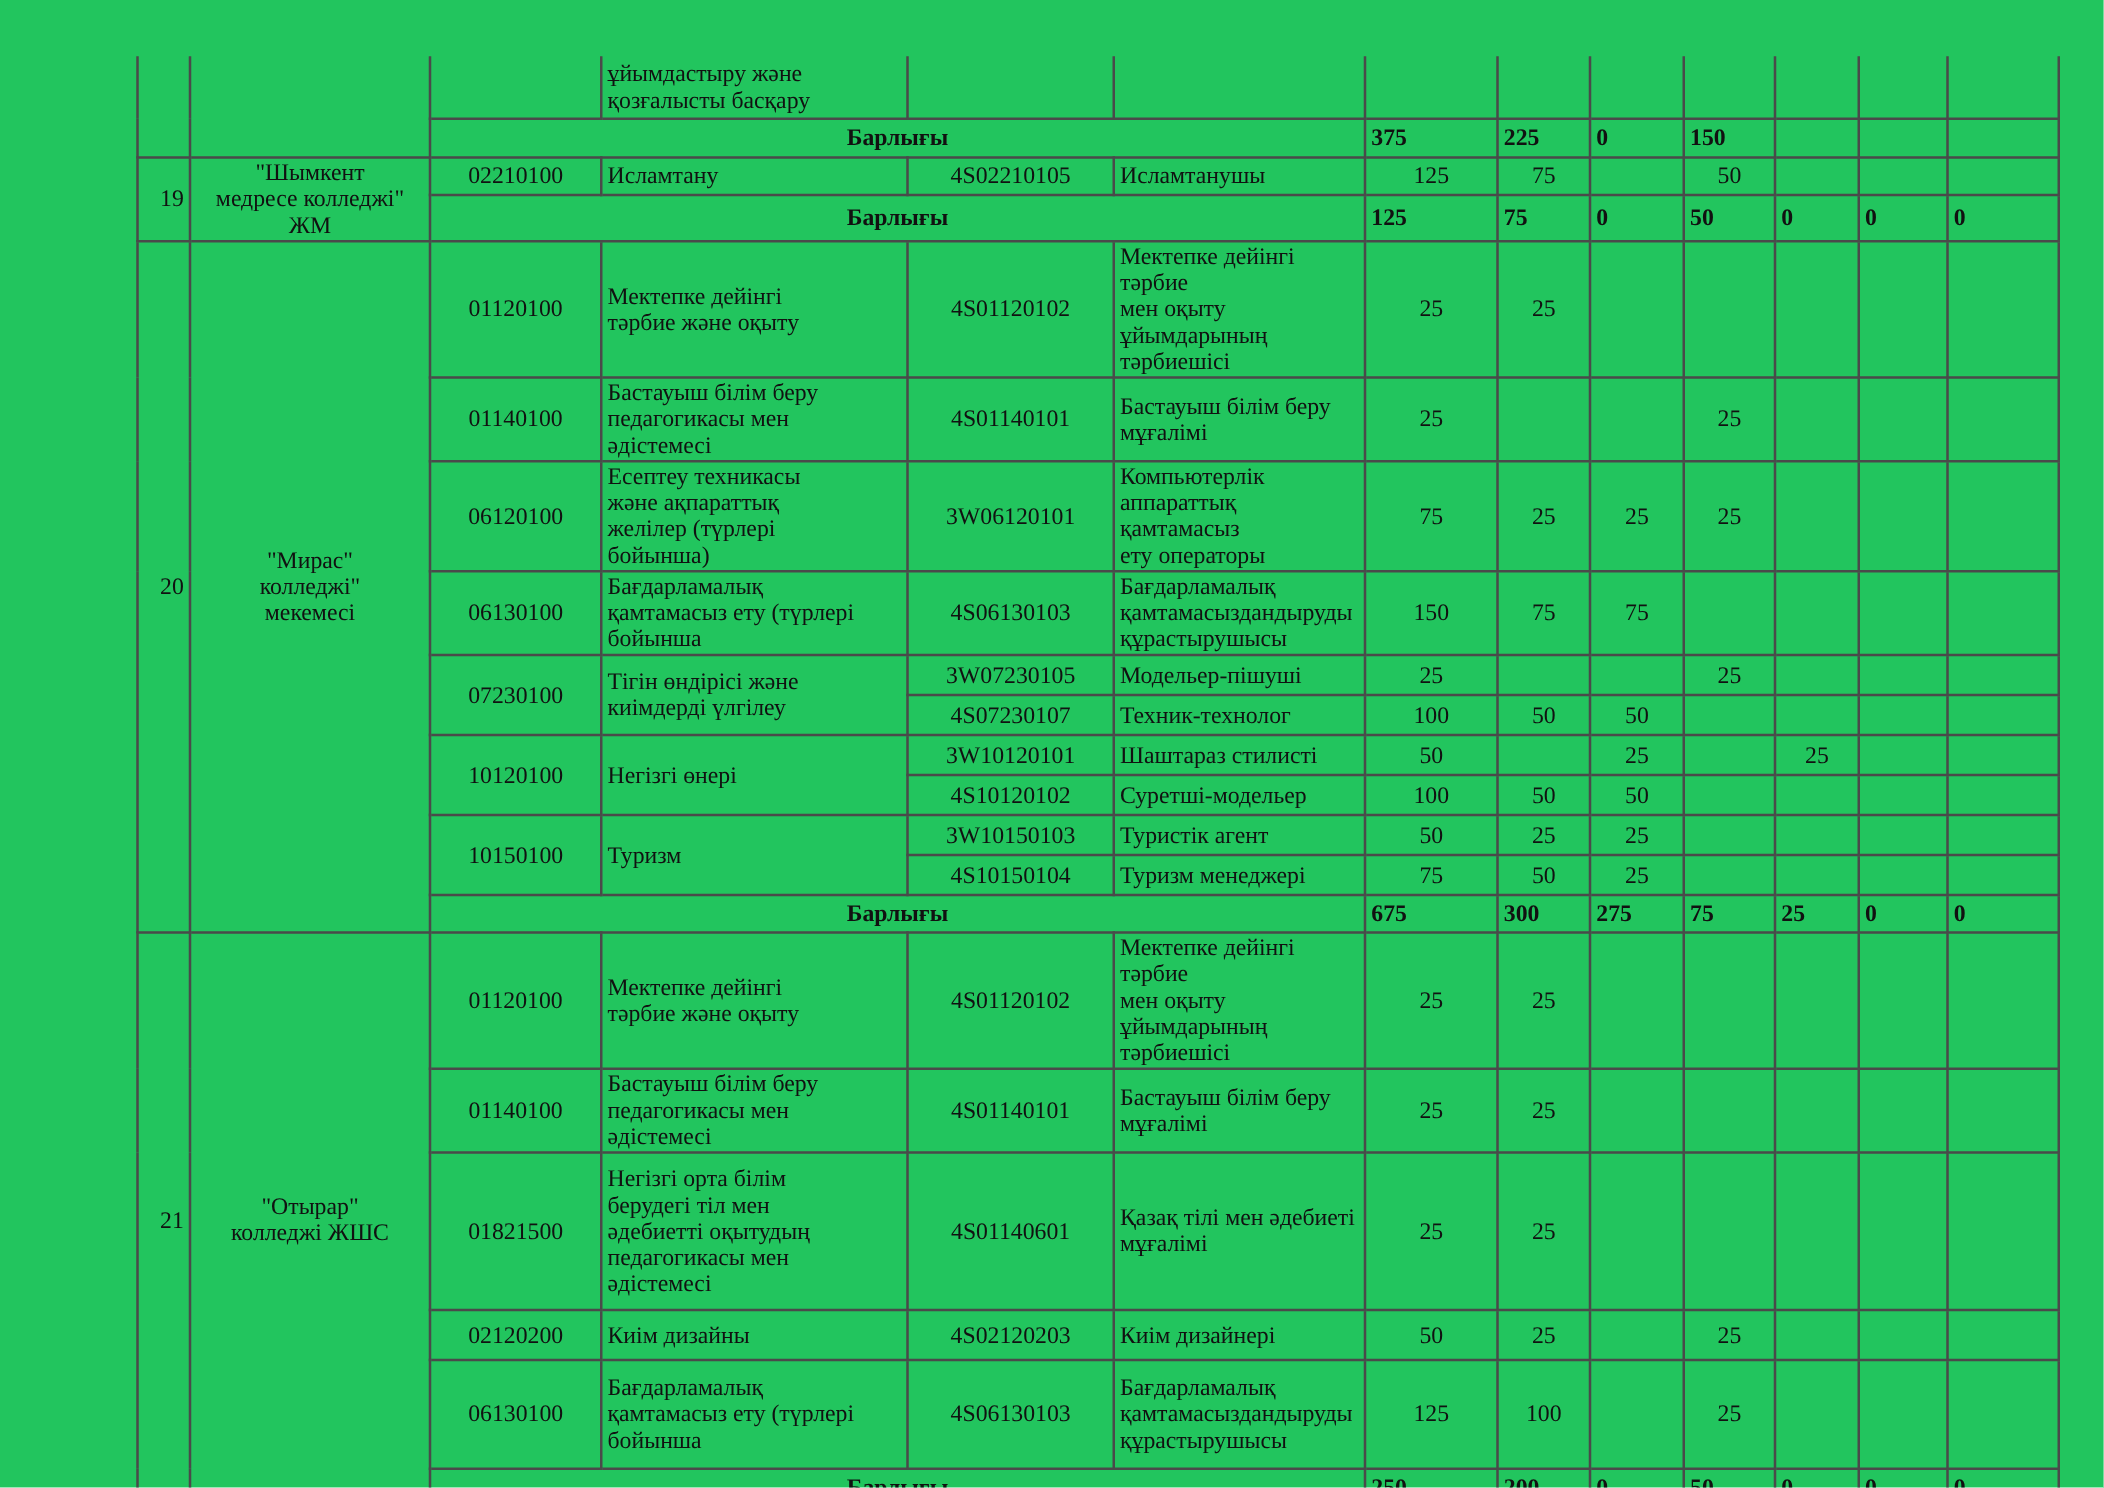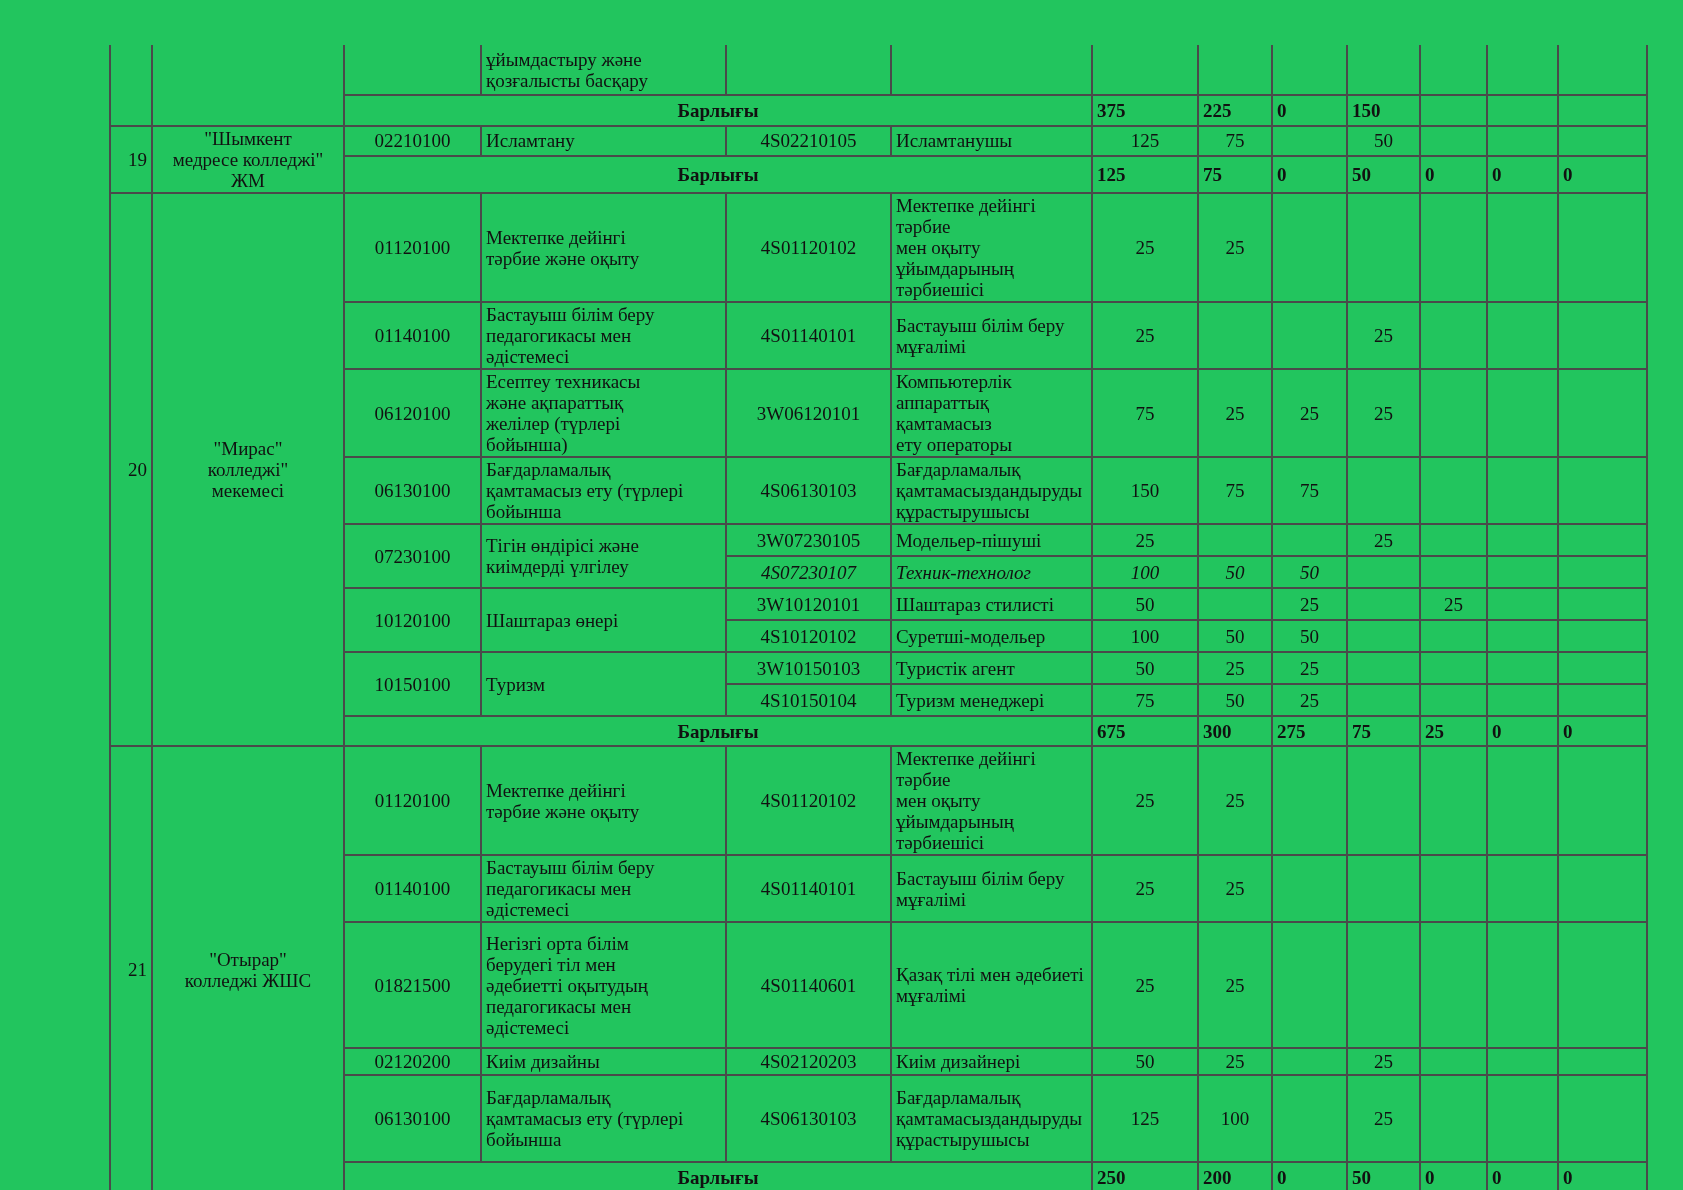--- a/index.html
+++ b/index.html
@@ -179,34 +179,34 @@
           <td class="code">3W07230105</td>
           <td class="name">Модельер-пішуші</td>
           <td class="num">25</td>
           <td class="blank"></td>
           <td class="blank"></td>
           <td class="num">25</td>
           <td class="blank"></td>
           <td class="blank"></td>
           <td class="blank"></td>
         </tr>
-        <tr style="height: 32px; font-style: italic;">
+        <tr style="height: 32px;">
           <td class="code">4S07230107</td>
           <td class="name">Техник-технолог</td>
           <td class="num">100</td>
           <td class="num">50</td>
           <td class="num">50</td>
           <td class="blank"></td>
           <td class="blank"></td>
           <td class="blank"></td>
           <td class="blank"></td>
         </tr>
         <tr style="height: 32px; padding-left: 16px;">
           <td rowspan="2" class="code">10120100</td>
-          <td rowspan="2" class="name">Шаштараз өнері</td>
+          <td rowspan="2" class="name">Негізгі өнері</td>
           <td class="code">3W10120101</td>
           <td class="name">Шаштараз стилисті</td>
           <td class="num">50</td>
           <td class="blank"></td>
           <td class="num">25</td>
           <td class="blank"></td>
           <td class="num">25</td>
           <td class="blank"></td>
           <td class="blank"></td>
         </tr>
@@ -301,21 +301,21 @@
           <td class="name">Қазақ тілі мен әдебиеті
 мұғалімі</td>
           <td class="num">25</td>
           <td class="num">25</td>
           <td class="blank"></td>
           <td class="blank"></td>
           <td class="blank"></td>
           <td class="blank"></td>
           <td class="blank"></td>
         </tr>
-        <tr style="height: 27px; margin-left: 48px;">
+        <tr style="height: 40px; margin-left: 48px;">
           <td class="code">02120200</td>
           <td class="name">Киім дизайны</td>
           <td class="code">4S02120203</td>
           <td class="name">Киім дизайнері</td>
           <td class="num">50</td>
           <td class="num">25</td>
           <td class="blank"></td>
           <td class="num">25</td>
           <td class="blank"></td>
           <td class="blank"></td>

